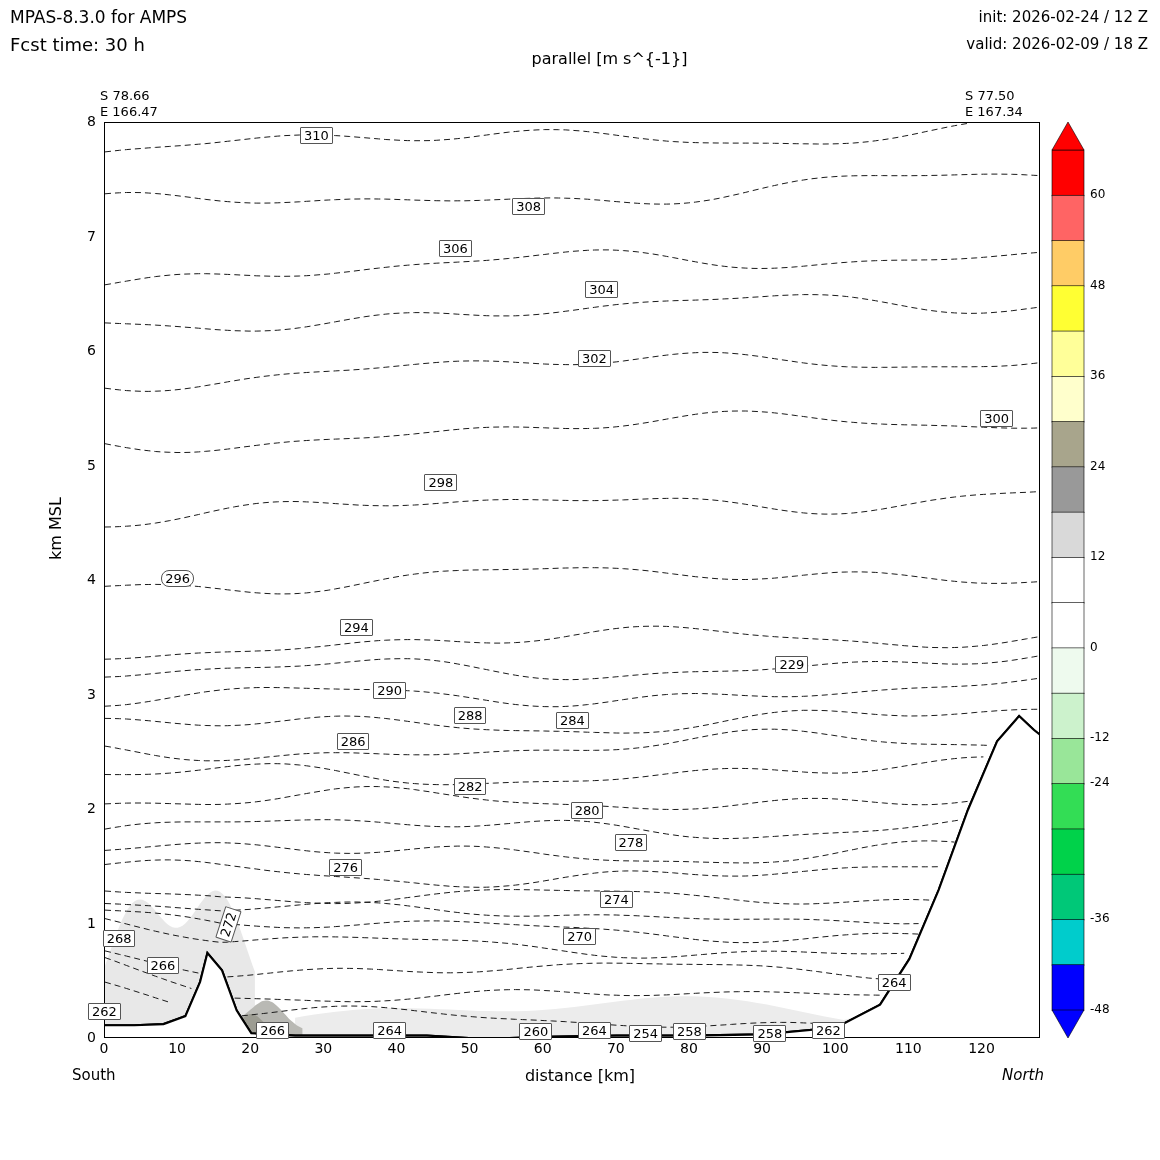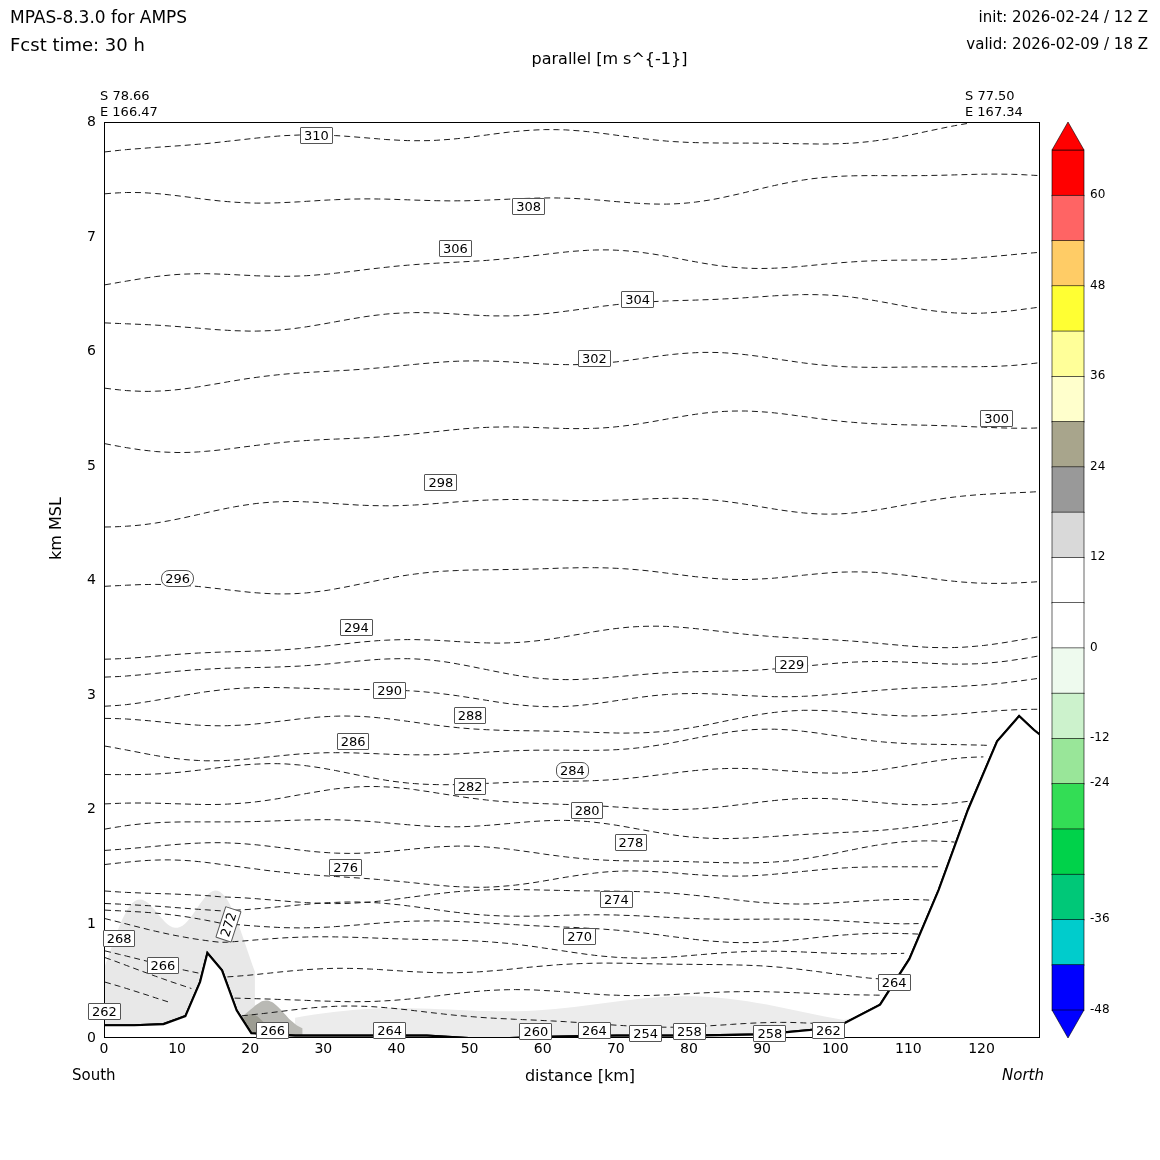--- a/index.html
+++ b/index.html
@@ -269,31 +269,31 @@
       <div class="cbtick" style="top: 730.421px;">-12</div>
       <div class="cbtick" style="top: 775px;">-24</div>
       <div class="cbtick" style="top: 911.474px;">-36</div>
       <div class="cbtick" style="top: 1002px;">-48</div>
     </div>
 
   <div id="contour-label-holder">
       <div class="contour-label" style="left: 300.062px; top: 126.885px;">310</div>
       <div class="contour-label" style="left: 512.125px; top: 198px;">308</div>
       <div class="contour-label" style="left: 439px; top: 240.24px;">306</div>
-      <div class="contour-label" style="left: 585.25px; top: 291px; margin-left: 36px;">304</div>
+      <div class="contour-label" style="left: 585.25px; top: 281px;">304</div>
       <div class="contour-label" style="left: 577.938px; top: 350.16px;">302</div>
       <div class="contour-label" style="left: 980.125px; top: 409.7px;">300</div>
       <div class="contour-label" style="left: 424.375px; top: 473.82px;">298</div>
       <div class="contour-label" style="left: 161.125px; top: 570px; border-radius: 8px;">296</div>
       <div class="contour-label" style="left: 340px; top: 619.235px;">294</div>
       <div class="contour-label" style="left: 775.375px; top: 655.875px;">229</div>
       <div class="contour-label" style="left: 373.188px; top: 682.21px;">290</div>
       <div class="contour-label" style="left: 453.625px; top: 707.4px;">288</div>
       <div class="contour-label" style="left: 336.625px; top: 732.59px;">286</div>
-      <div class="contour-label" style="left: 556px; top: 762px; border-radius: 7px;">284</div>
+      <div class="contour-label" style="left: 556px; top: 712px;">284</div>
       <div class="contour-label" style="left: 453.625px; top: 778.39px;">282</div>
       <div class="contour-label" style="left: 570.625px; top: 802.435px;">280</div>
       <div class="contour-label" style="left: 614.5px; top: 834.495px;">278</div>
       <div class="contour-label" style="left: 329.312px; top: 858.54px;">276</div>
       <div class="contour-label" style="left: 599.875px; top: 890.6px;">274</div>
       <div class="contour-label" style="left: 212.312px; top: 915.79px; transform: rotate(-72deg);">272</div>
       <div class="contour-label" style="left: 563.312px; top: 928.385px;">270</div>
       <div class="contour-label" style="left: 102.625px; top: 929.53px;">268</div>
       <div class="contour-label" style="left: 146.5px; top: 957.01px;">266</div>
       <div class="contour-label" style="left: 877.75px; top: 974.185px;">264</div>

